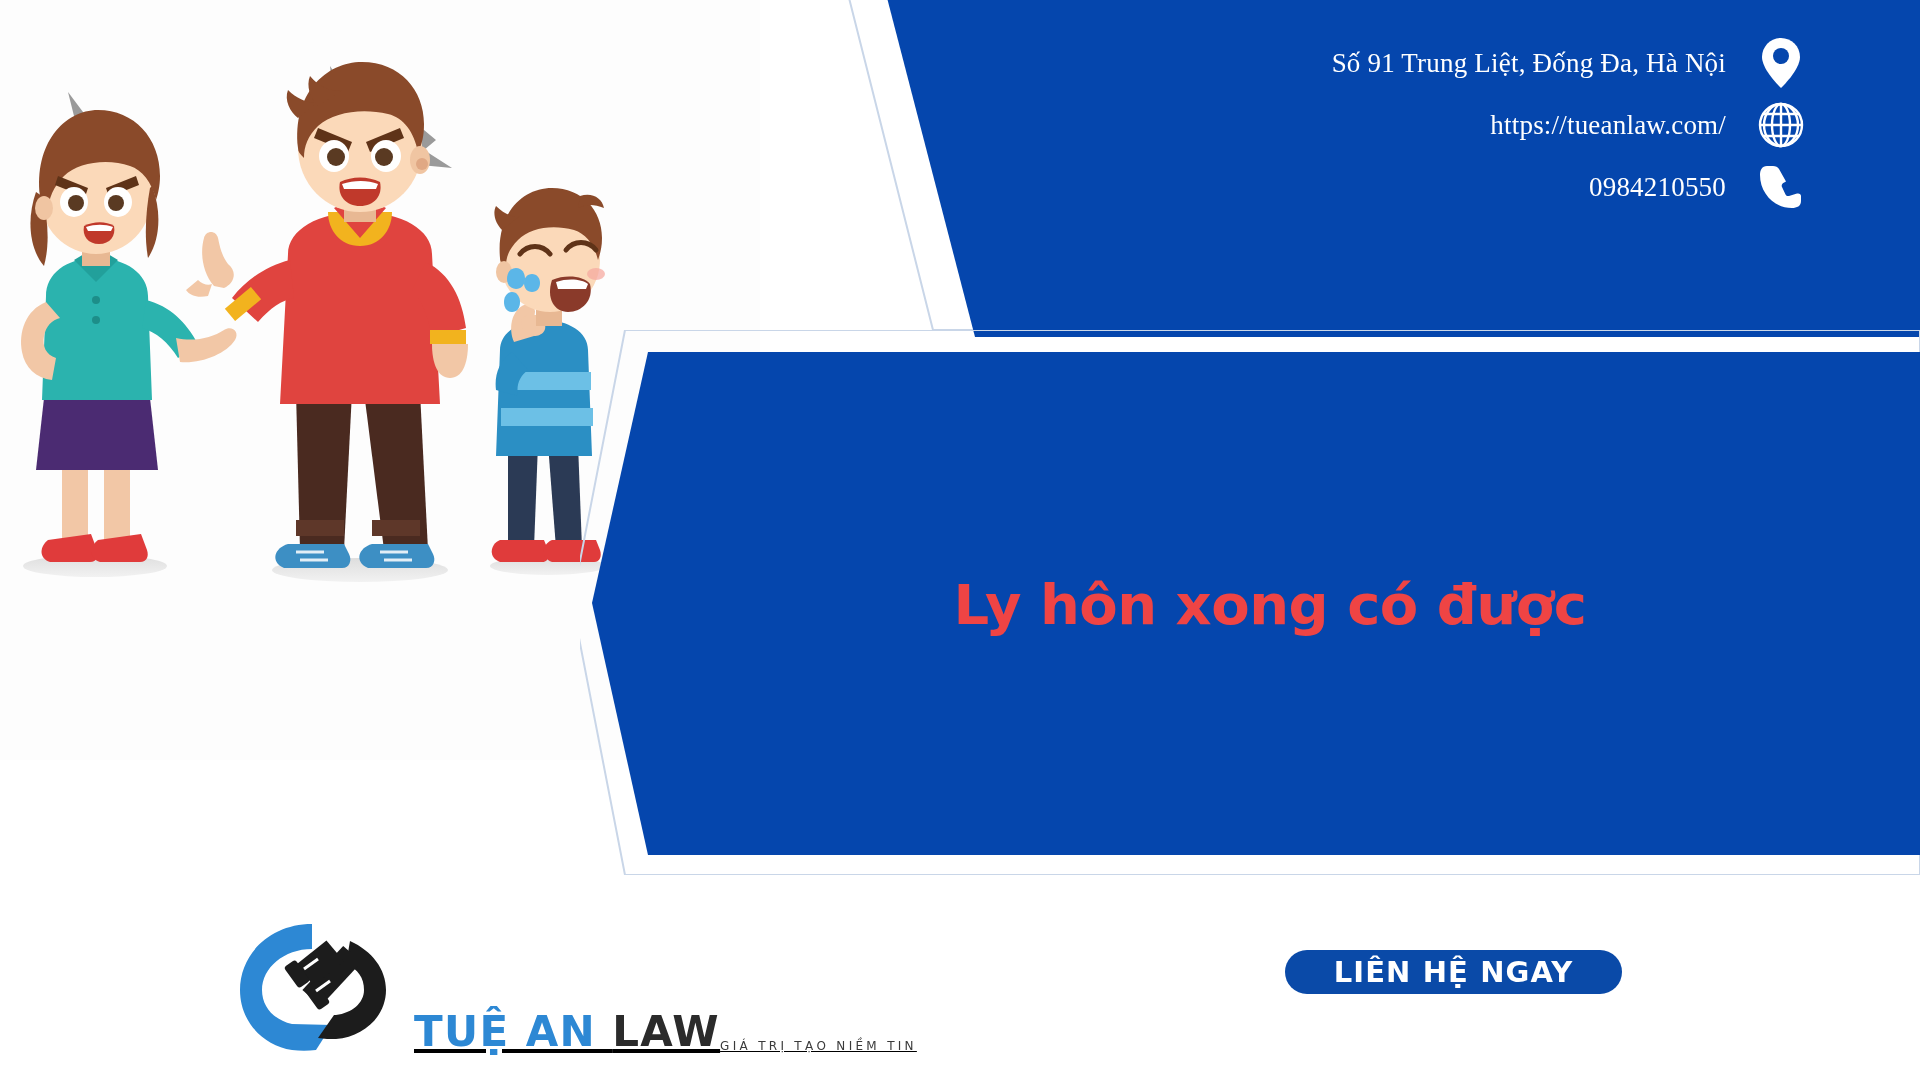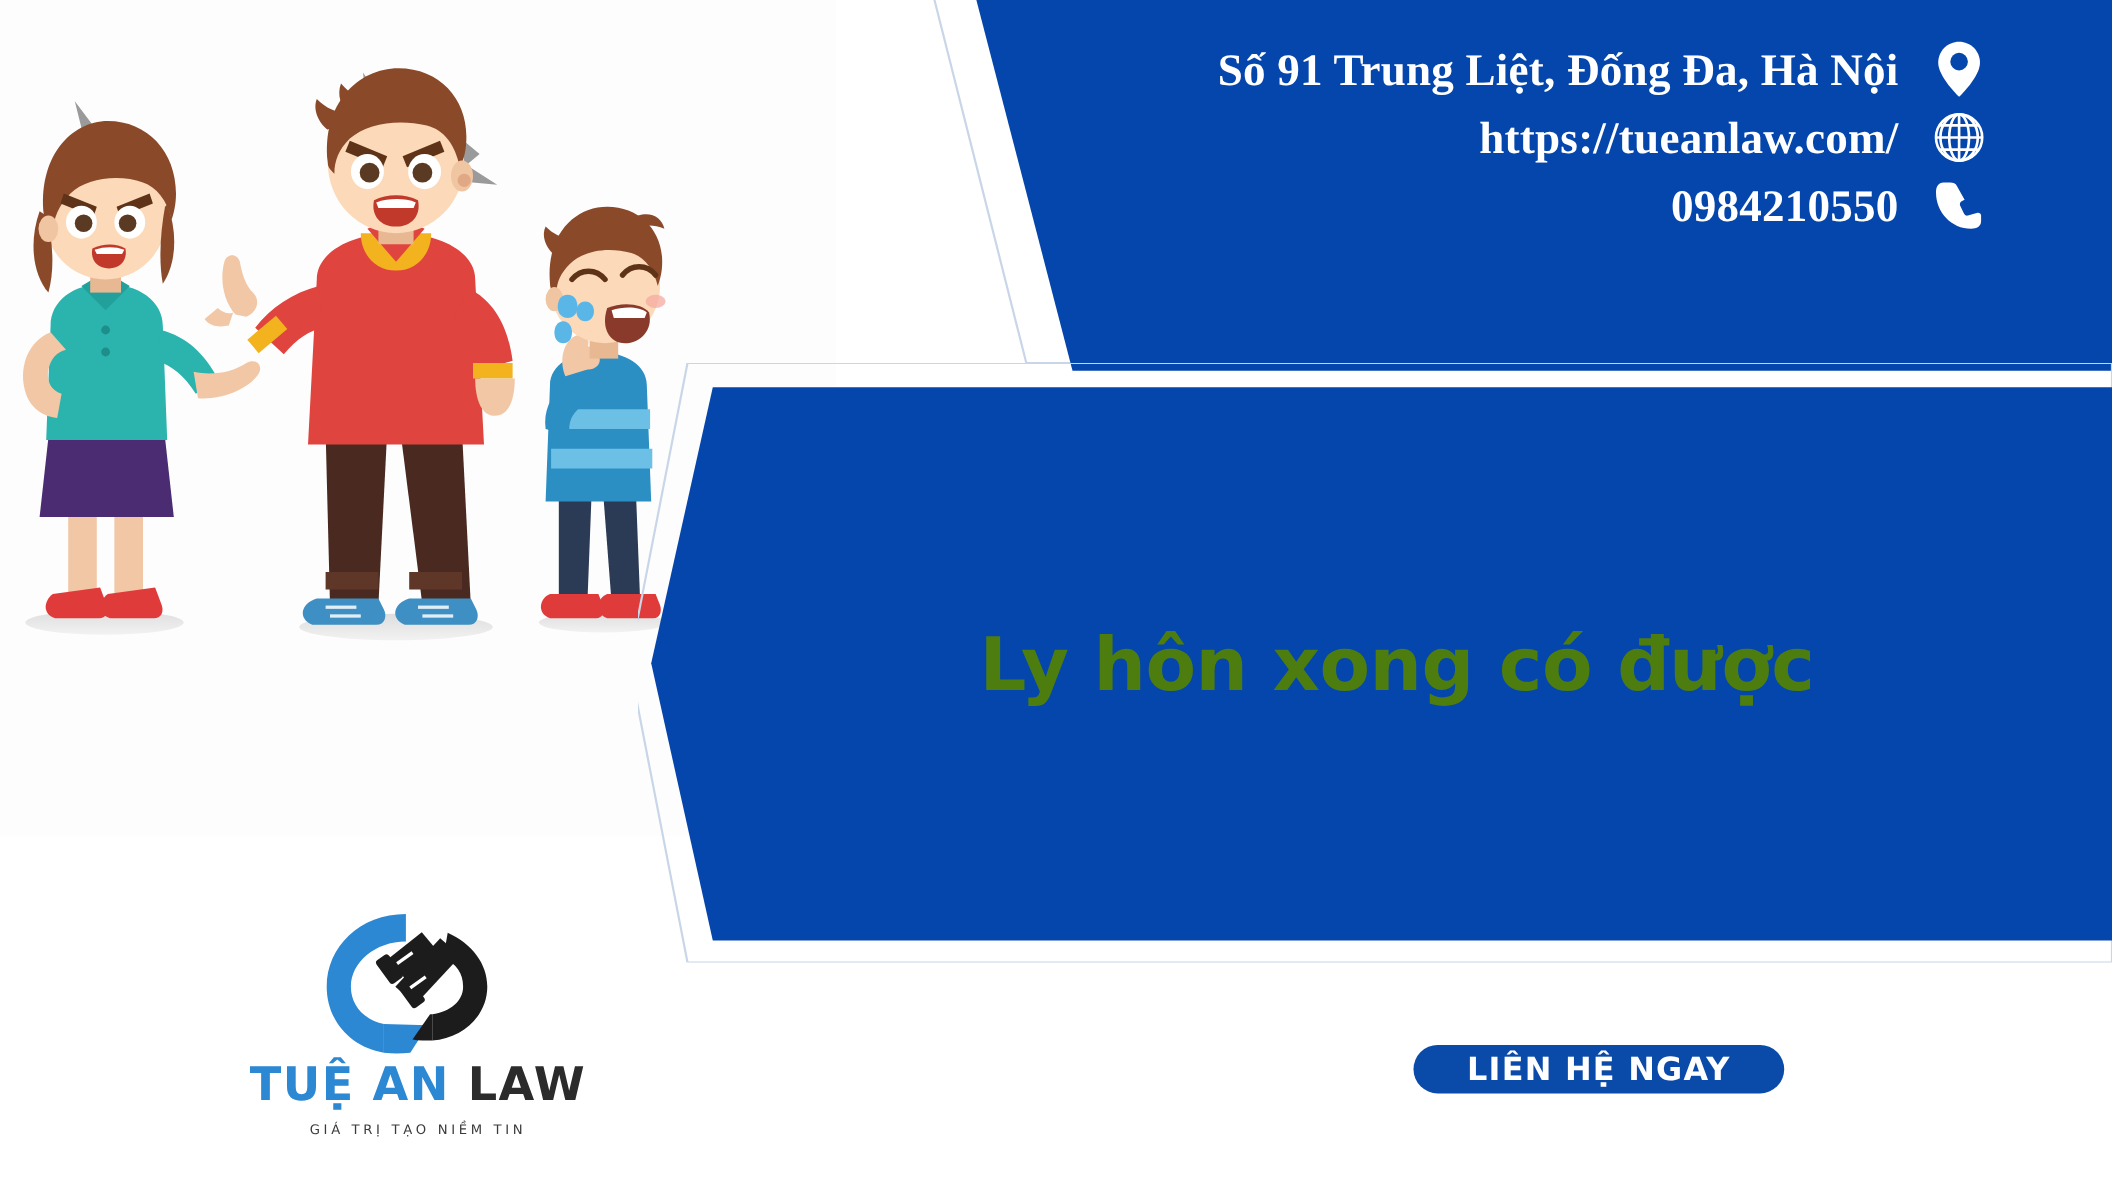--- a/index.html
+++ b/index.html
@@ -26,22 +26,22 @@
     position:absolute;
     right:110px; top:34px;
     display:flex; flex-direction:column;
     align-items:flex-end; gap:4px;
     z-index:6;
   }
   .contact-row { display:flex; align-items:center; justify-content:flex-end; gap:26px; }
   .contact-text {
     color:#ffffff;
     font-family:"Liberation Serif", serif;
-    font-weight:700;
-    font-size:41px;
+    font-weight:400;
+    font-size:27px;
     letter-spacing:0.2px;
     white-space:nowrap;
     text-align:right;
   }
   .contact-ico {
     width:58px; height:58px;
     display:flex; align-items:center; justify-content:center;
     flex:0 0 58px;
   }
   .contact-ico svg { display:block; }
@@ -50,24 +50,24 @@
   .title-panel { position:absolute; left:580px; top:330px; width:1340px; height:545px; }
   .title-text {
     position:absolute;
     left:120px; top:60px; right:48px; bottom:40px;
     display:flex; flex-direction:column;
     align-items:center; justify-content:center;
     z-index:4;
     text-align:center;
   }
   .title-line {
-    color:#4d7c0f;
+    color:#ef4444;
     font-family:"DejaVu Sans", sans-serif;
     font-weight:700;
-    font-size:67px;
+    font-size:56px;
     line-height:1.28;
     letter-spacing:-0.5px;
     white-space:nowrap;
   }
 
   
   .cta-btn {
     position:absolute;
     left:1285px; top:950px;
     width:337px; height:44px;
@@ -84,21 +84,21 @@
     font-size:29px;
     letter-spacing:1.1px;
     white-space:nowrap;
   }
 
   
   .logo-block {
     position:absolute;
     left:232px; top:828px;
     width:296px; height:225px;
-    display:flex; flex-direction:column; align-items:center;
+    display:flex; flex-direction:row; align-items:flex-end;text-decoration:underline;
   }
   .logo-mark { width:182px; height:132px; }
   .logo-word {
     margin-top:5px;
     color:#2d88d4;
     font-family:"DejaVu Sans", sans-serif;
     font-weight:700;
     font-size:42px;
     letter-spacing:1.4px;
     white-space:nowrap;

